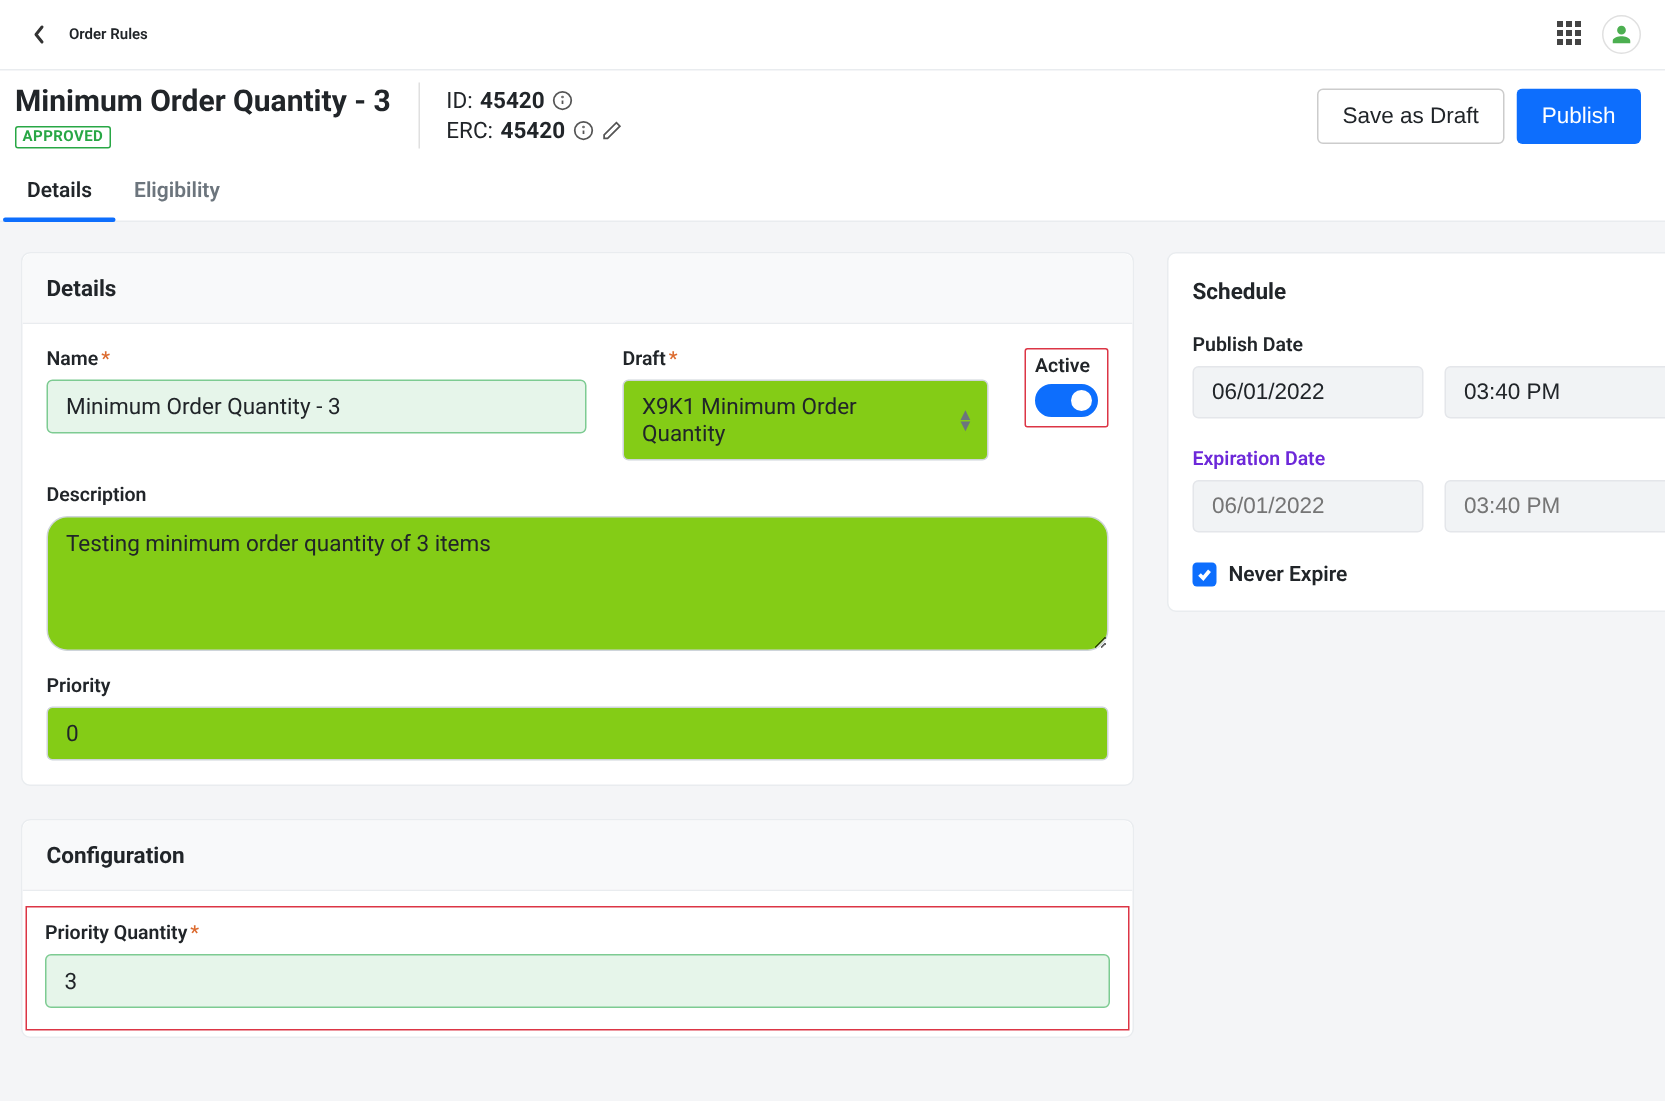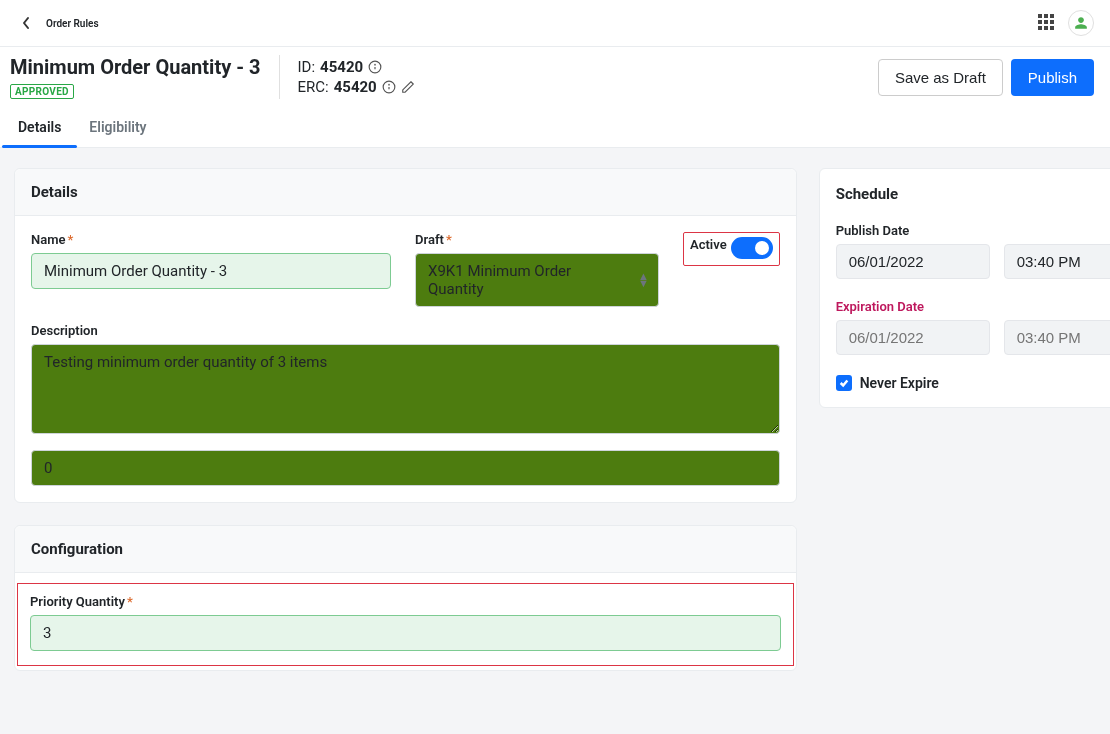--- a/index.html
+++ b/index.html
@@ -226,21 +226,21 @@
       font-size: 13px;
       font-weight: 600;
       color: #212529;
     }
     .label .req {
       color: #dc6b2f;
       margin-left: 2px;
     }
     .input, .select, .textarea {
       border: 1px solid #ced4da;
-      background: #4d7c0f;
+      background: #84cc16;
       border-radius: 4px;
       padding: 8px 12px;
       font-size: 15px;
       color: #212529;
       font-family: inherit;
     }
     .input.highlight-green {
       background: #e6f5ea;
       border-color: #7dcb92;
     }
@@ -254,28 +254,29 @@
       transform: translateY(-50%);
       pointer-events: none;
       color: #6c757d;
       font-size: 11px;
       line-height: 7px;
     }
     .textarea {
       resize: vertical;
       min-height: 90px;
       width: 100%;
+      border-radius: 14px;
     }
     .field-full { margin-top: 16px; }
     .toggle-box {
       border: 1px solid #dc3545;
       padding: 4px 6px 6px 6px;
       border-radius: 2px;
       display: flex;
-      flex-direction: row;
+      flex-direction: column;
       gap: 4px;
       margin-left: auto;
     }
     .toggle {
       width: 42px;
       height: 22px;
       border-radius: 11px;
       border: 2px solid #0d6efd;
       background: #0d6efd;
       position: relative;
@@ -438,20 +439,21 @@
           <div class="toggle-box">
             <label class="label" style="font-size:13px;">Active</label>
             <div class="toggle"></div>
           </div>
         </div>
         <div class="field field-full">
           <label class="label">Description</label>
           <textarea class="textarea" style="">Testing minimum order quantity of 3 items</textarea>
         </div>
         <div class="field field-full">
+          <label class="label">Priority</label>
           <input class="input" value="0" style="">
         </div>
       </div>
     </div>
 
     <div class="card">
       <div class="card-header">Configuration</div>
       <div class="config-highlight">
         <div class="field">
           <label class="label"><span>Priority Quantity</span><span class="req">*</span></label>
@@ -466,21 +468,21 @@
       <div class="card-header">Schedule</div>
       <div class="card-body">
         <div class="sched-col">
           <label class="label">Publish Date</label>
           <div class="sched-row" style="margin-top:6px;">
             <input class="sched-input" value="06/01/2022" style="">
             <input class="sched-input" value="03:40 PM" style="">
           </div>
         </div>
         <div class="sched-col">
-          <label class="label" style="color:#be185d;">Expiration Date</label>
+          <label class="label" style="color:#6d28d9;">Expiration Date</label>
           <div class="sched-row" style="margin-top:6px;">
             <input class="sched-input disabled" disabled="" placeholder="06/01/2022" style="">
             <input class="sched-input disabled" disabled="" placeholder="03:40 PM" style="">
           </div>
         </div>
         <div class="checkbox-row">
           <div class="checkbox">
             <svg width="10" height="10" viewBox="0 0 12 12" fill="none">
                 <path d="M2 6 L5 9 L10 3"></path>
               </svg>

